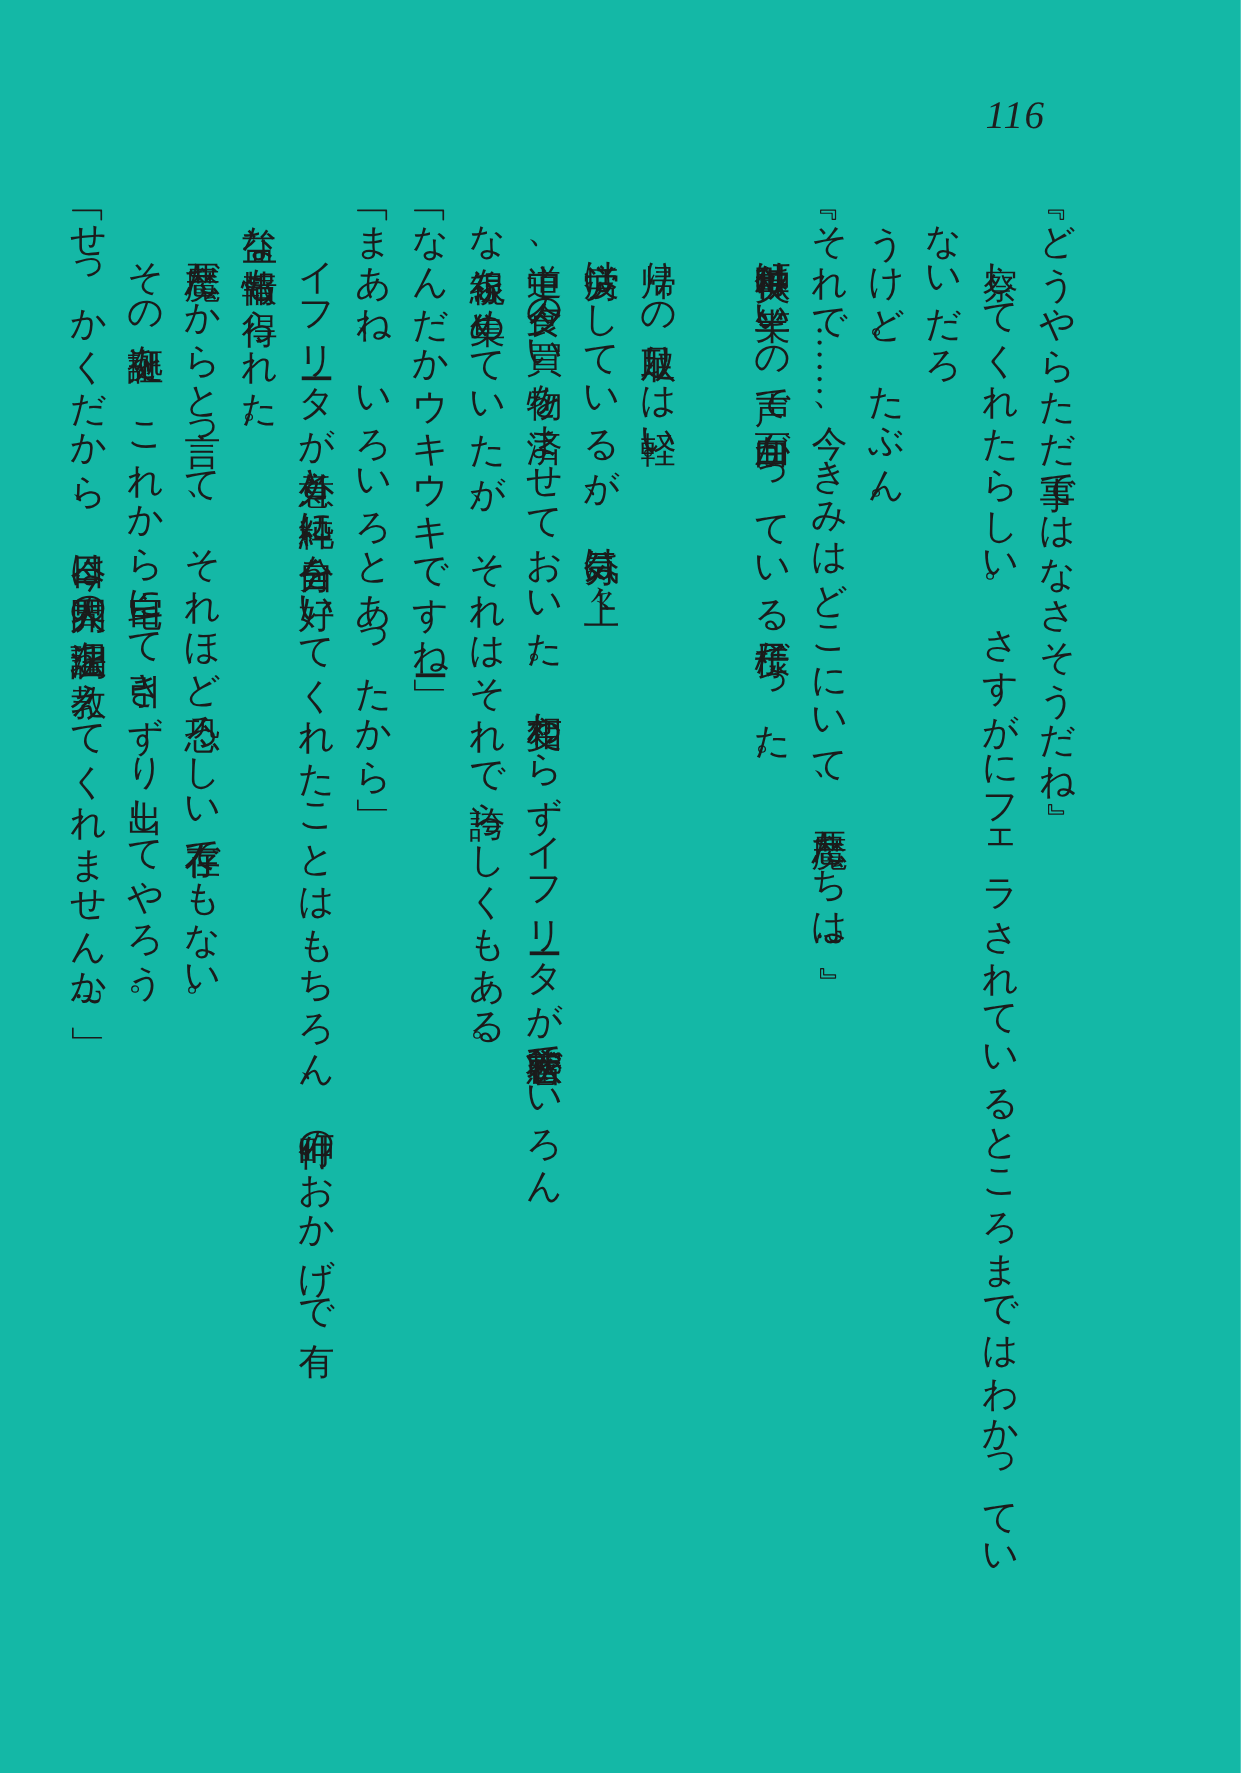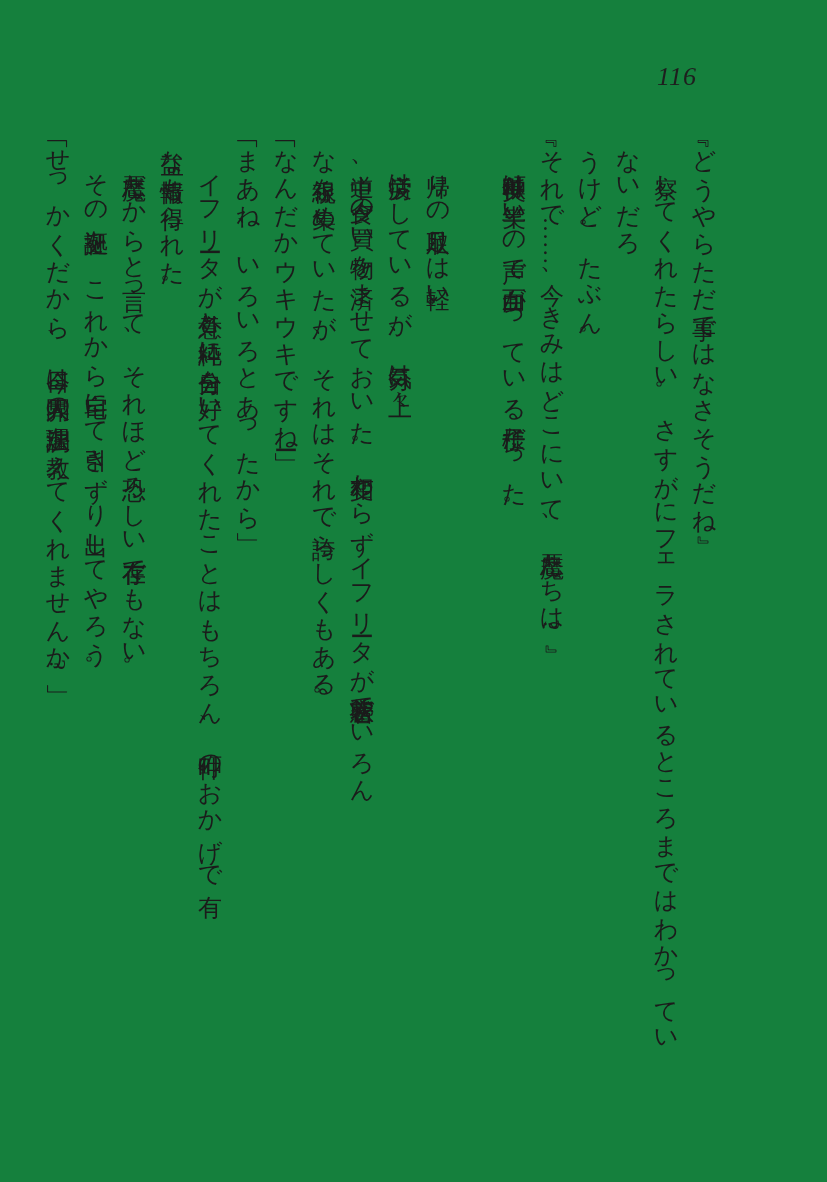--- a/index.html
+++ b/index.html
@@ -7,21 +7,21 @@
   html, body {
     width: 827px;
     height: 1182px;
     font-family: "Liberation Serif", "DejaVu Serif", serif;
   }
 
   .page {
     position: relative;
     width: 827px;
     height: 1182px;
-    background: #15803d;
+    background: #14b8a6;
     overflow: hidden;
   }
 
   .page-number {
     position: absolute;
     top: 62px;
     right: 130px;
     font-size: 26px;
     font-style: italic;
     color: #1e1e1e;

